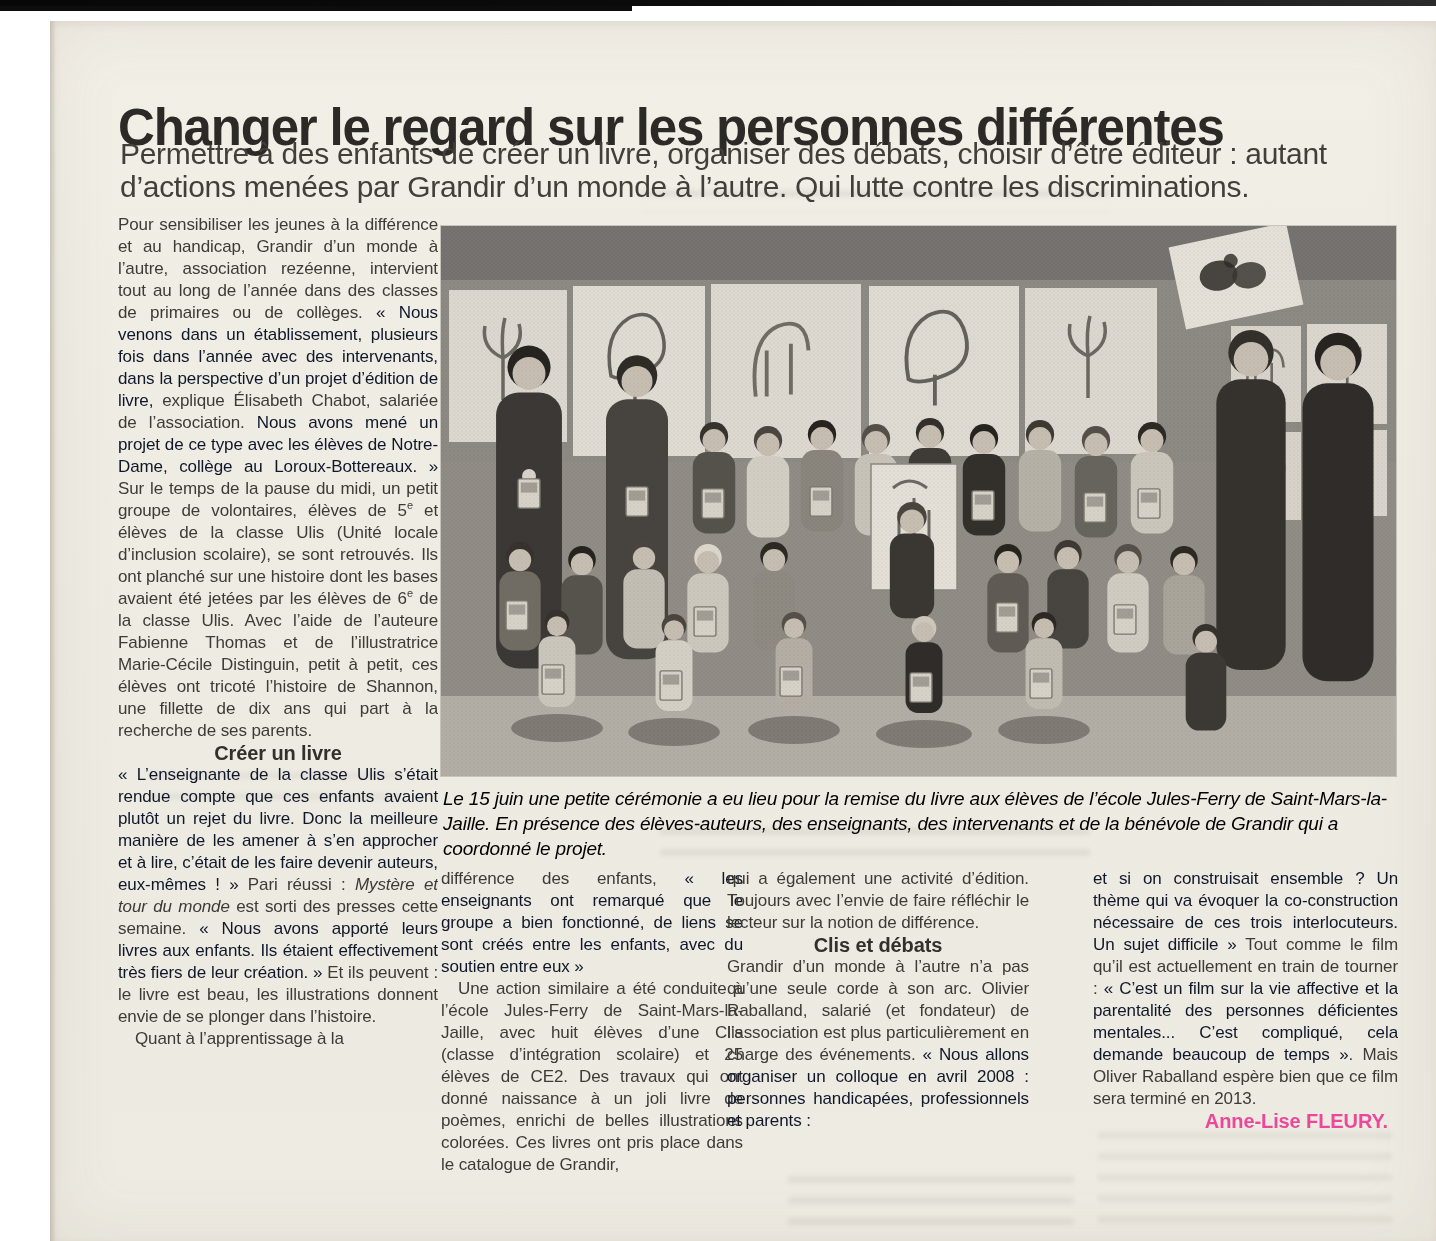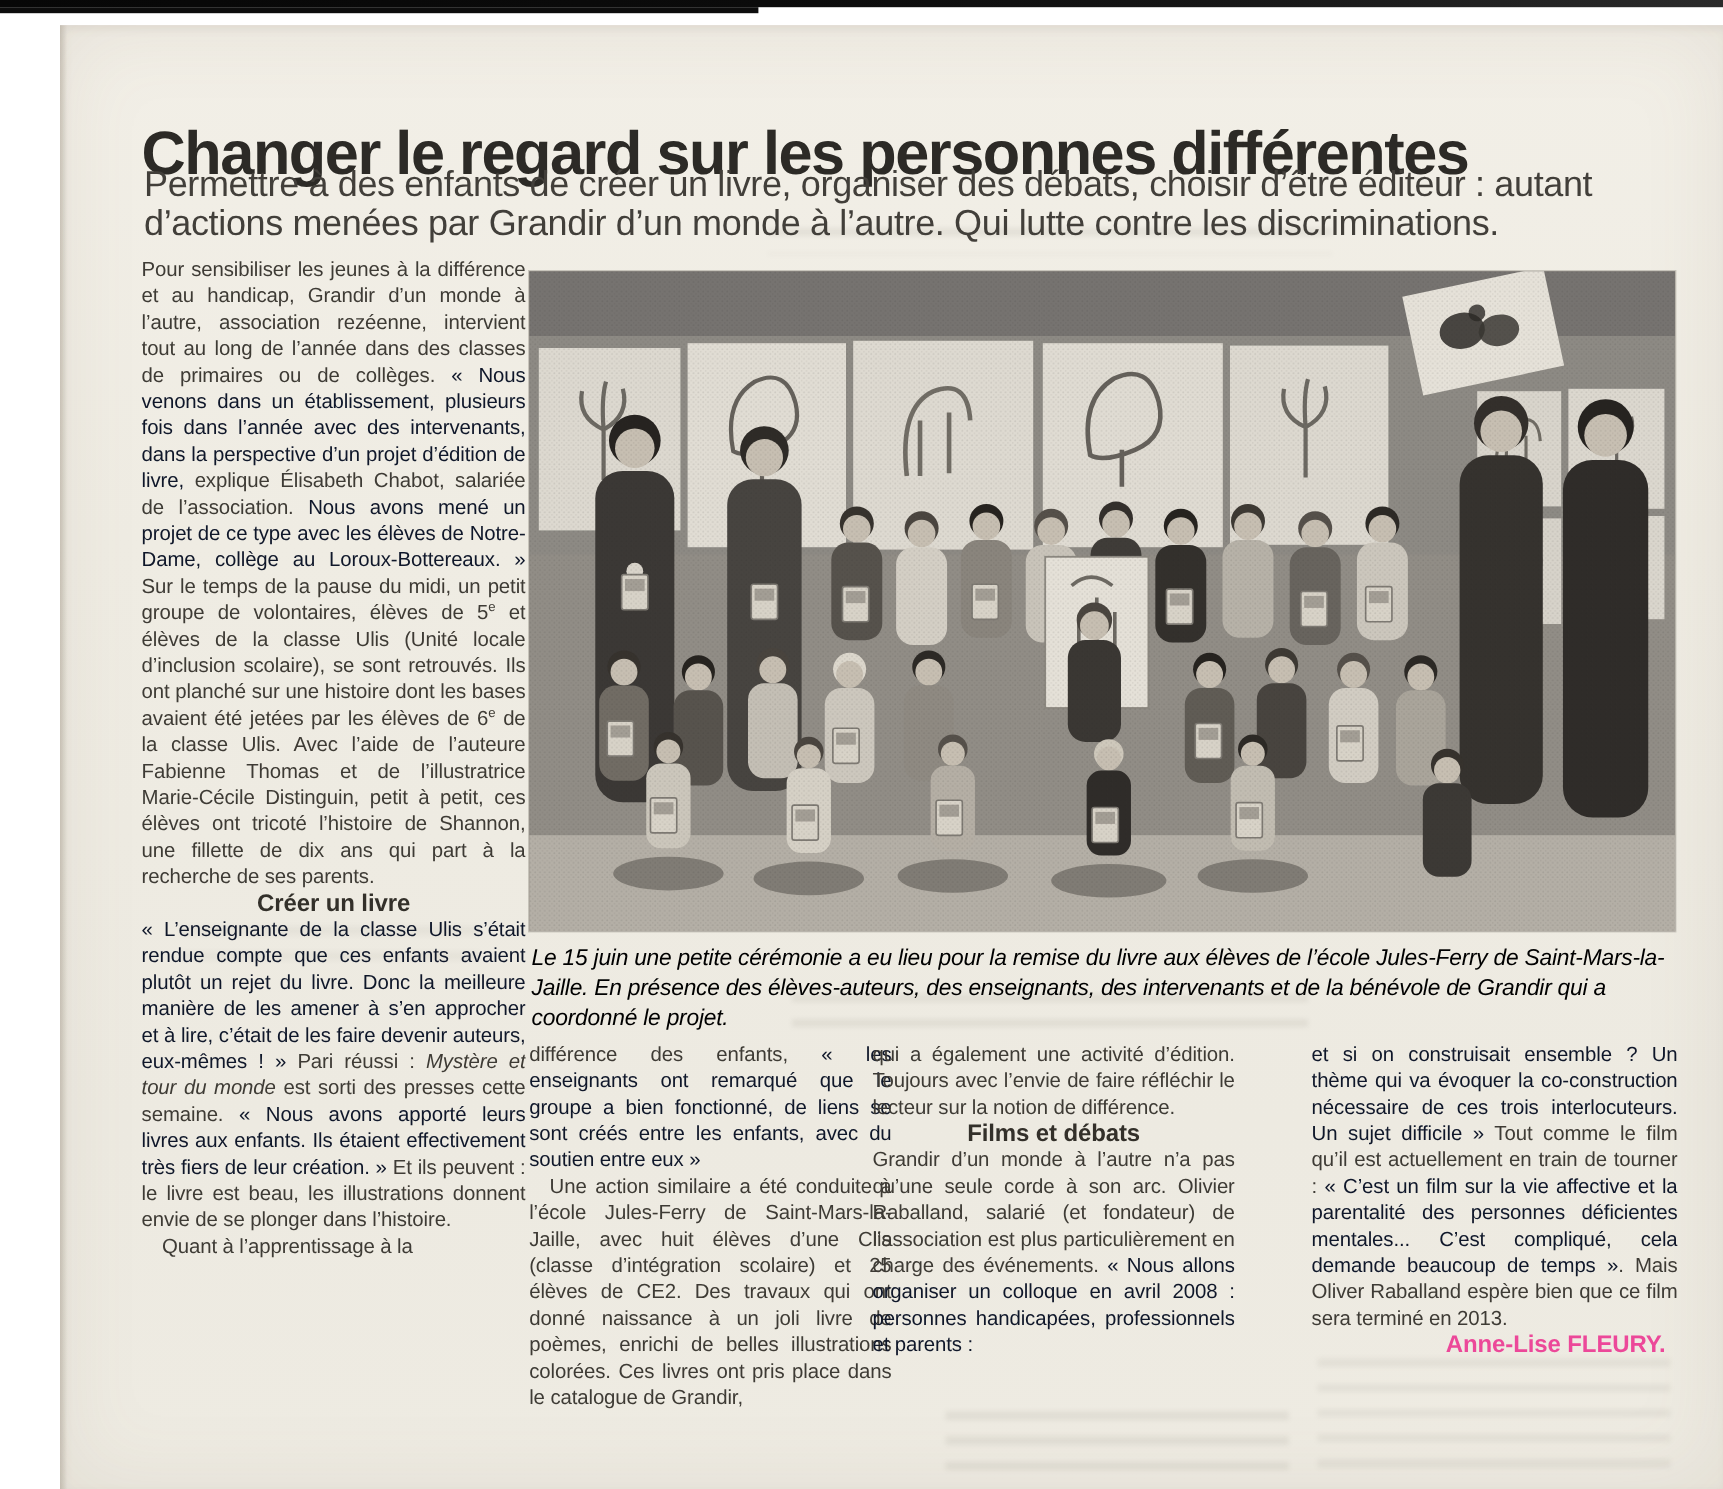--- a/index.html
+++ b/index.html
@@ -229,20 +229,20 @@
 
 <div class="caption">Le 15 juin une petite cérémonie a eu lieu pour la remise du livre aux élèves de l’école Jules-Ferry de Saint-Mars-la-Jaille. En présence des élèves-auteurs, des enseignants, des intervenants et de la bénévole de Grandir qui a coordonné le projet.</div>
 
 <div class="bodycol col2">
   <p><span>différence des enfants, </span><span class="seg-b">« les enseignants ont remarqué que le groupe a bien fonctionné, de liens se sont créés entre les enfants, avec du soutien entre eux »</span></p>
   <p class="ind"><span>Une action similaire a été conduite à l’école Jules-Ferry de Saint-Mars-la-Jaille, avec huit élèves d’une Clis (classe d’intégration scolaire) et 25 élèves de CE2. Des travaux qui ont donné naissance à un joli livre de poèmes, enrichi de belles illustrations colorées. Ces livres ont pris place dans le catalogue de Grandir,</span></p>
 </div>
 
 <div class="bodycol col3">
   <p><span>qui a également une activité d’édition. Toujours avec l’envie de faire réfléchir le lecteur sur la notion de différence.</span></p>
-  <p class="subhead">Films et débats</p>
+  <p class="subhead">Clis et débats</p>
   <p><span>Grandir d’un monde à l’autre n’a pas qu’une seule corde à son arc. Olivier Raballand, salarié (et fondateur) de l’association est plus particulièrement en charge des événements. </span><span class="seg-b">« Nous allons organiser un colloque en avril 2008 : personnes handicapées, professionnels et parents :</span></p>
 </div>
 
 <div class="bodycol col4">
   <p><span class="seg-b">et si on construisait ensemble ? Un thème qui va évoquer la co-construction nécessaire de ces trois interlocuteurs. Un sujet difficile » </span><span>Tout comme le film qu’il est actuellement en train de tourner : </span><span class="seg-b">« C’est un film sur la vie affective et la parentalité des personnes déficientes mentales... C’est compliqué, cela demande beaucoup de temps »</span><span>. Mais Oliver Raballand espère bien que ce film sera terminé en 2013.</span></p>
   <p class="byline">Anne-Lise FLEURY.</p>
 </div>
 
 </body></html>

